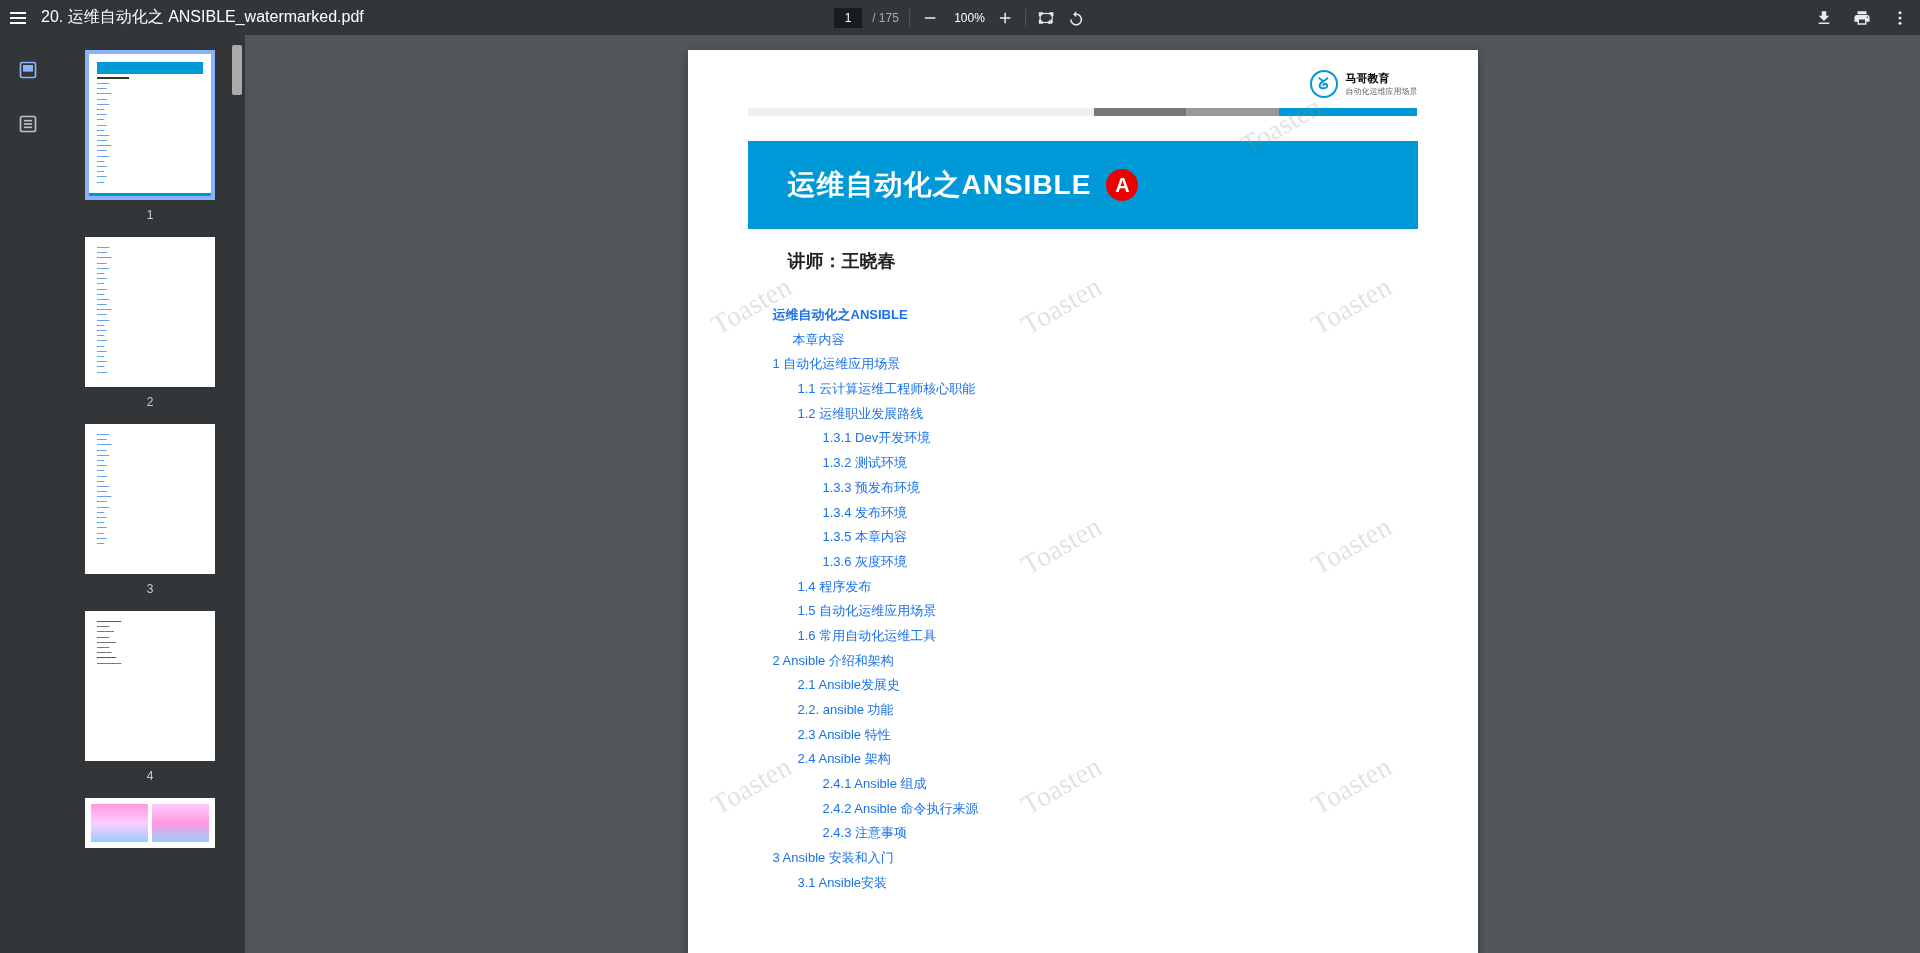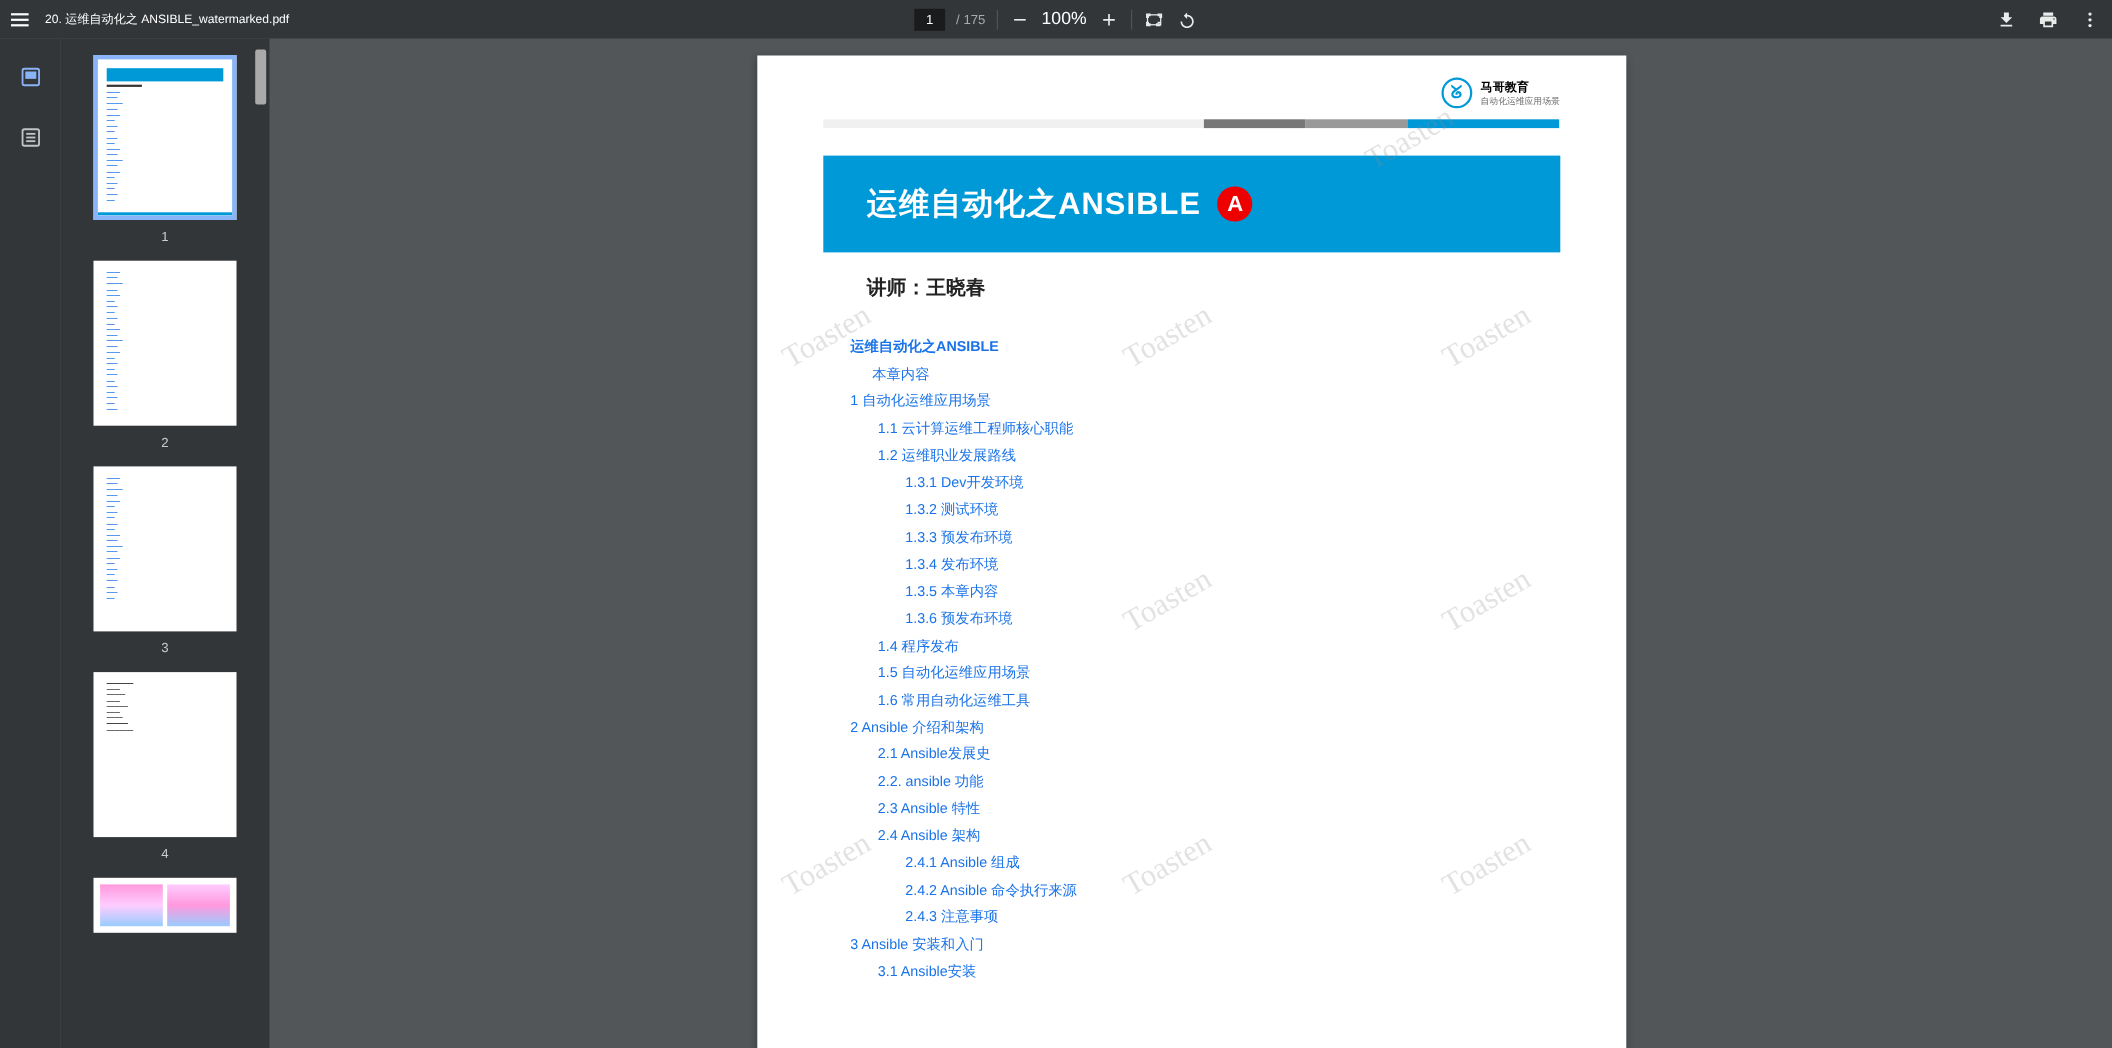--- a/index.html
+++ b/index.html
@@ -5,21 +5,21 @@
 *{margin:0;padding:0;box-sizing:border-box}
 body{font-family:Arial,sans-serif;background:#525659;overflow:hidden;height:100vh}
 .toolbar{height:35px;background:#323639;color:#fff;display:flex;align-items:center;padding:0 10px;font-size:13px;position:relative;z-index:10}
 .toolbar-left{display:flex;align-items:center;gap:15px}
 .toolbar-center{position:absolute;left:50%;transform:translateX(-50%);display:flex;align-items:center;gap:10px}
 .toolbar-right{margin-left:auto;display:flex;align-items:center;gap:18px}
 .icon-btn{cursor:pointer;display:flex;align-items:center;justify-content:center;width:20px;height:20px;opacity:0.9}
 .icon-btn svg{width:18px;height:18px;fill:#fff}
 .page-input{width:28px;height:20px;background:#191b1c;border:none;color:#fff;text-align:center;font-size:12px}
 .page-total{color:#aaa;font-size:12px}
-.zoom-text{font-size:16px;min-width:35px;text-align:right}
+.zoom-text{font-size:12px;min-width:35px;text-align:right}
 .divider-v{width:1px;height:18px;background:#555}
 .main{display:flex;height:calc(100vh - 35px)}
 .sidebar{width:55px;background:#323639;display:flex;flex-direction:column;align-items:center;padding-top:25px;gap:30px}
 .sidebar-btn{cursor:pointer;opacity:0.7}
 .sidebar-btn.active{opacity:1;color:#8ab4f8}
 .sidebar-btn svg{width:20px;height:20px;fill:currentColor;color:#fff}
 .sidebar-btn.active svg{fill:#8ab4f8}
 .thumbs{width:190px;background:#323639;overflow-y:auto;padding:15px 30px;position:relative}
 .thumbs::-webkit-scrollbar{width:12px}
 .thumbs::-webkit-scrollbar-track{background:#323639}
@@ -53,21 +53,21 @@
 .title-text{color:#fff;font-size:28px;font-weight:bold;letter-spacing:1px}
 .ansible-logo{width:32px;height:32px;background:#e00;border-radius:50%;display:flex;align-items:center;justify-content:center;color:#fff;font-size:20px;font-weight:bold}
 .instructor{margin:20px 60px 30px 100px;font-size:18px;font-weight:bold;color:#222}
 .toc{margin:0 60px;padding-left:25px;font-size:13px;line-height:1.9}
 .toc a{color:#1a73e8;text-decoration:none;display:block}
 .toc .l0{padding-left:0;font-weight:bold}
 .toc .l1{padding-left:20px}
 .toc .l1b{padding-left:0;font-weight:normal}
 .toc .l2{padding-left:25px}
 .toc .l3{padding-left:50px}
-.filename{font-size:11px;color:#fff}
+.filename{font-size:16px;color:#fff}
 .menu-icon{display:flex;flex-direction:column;gap:3px;cursor:pointer}
 .menu-icon span{width:16px;height:2px;background:#fff}
 </style>
 </head>
 <body>
 
 <div class="toolbar">
   <div class="toolbar-left">
     <div class="menu-icon">
         <span></span>
@@ -223,21 +223,21 @@
           <a class="l0">运维自动化之ANSIBLE</a>
           <a class="l1">本章内容</a>
           <a class="l1b">1 自动化运维应用场景</a>
           <a class="l2">1.1 云计算运维工程师核心职能</a>
           <a class="l2">1.2 运维职业发展路线</a>
           <a class="l3">1.3.1 Dev开发环境</a>
           <a class="l3">1.3.2 测试环境</a>
           <a class="l3">1.3.3 预发布环境</a>
           <a class="l3">1.3.4 发布环境</a>
           <a class="l3">1.3.5 本章内容</a>
-          <a class="l3">1.3.6 预发布环境</a>
+          <a class="l3">1.3.6 灰度环境</a>
           <a class="l2">1.4 程序发布</a>
           <a class="l2">1.5 自动化运维应用场景</a>
           <a class="l2">1.6 常用自动化运维工具</a>
           <a class="l1b">2 Ansible 介绍和架构</a>
           <a class="l2">2.1 Ansible发展史</a>
           <a class="l2">2.2. ansible 功能</a>
           <a class="l2">2.3 Ansible 特性</a>
           <a class="l2">2.4 Ansible 架构</a>
           <a class="l3">2.4.1 Ansible 组成</a>
           <a class="l3">2.4.2 Ansible 命令执行来源</a>

